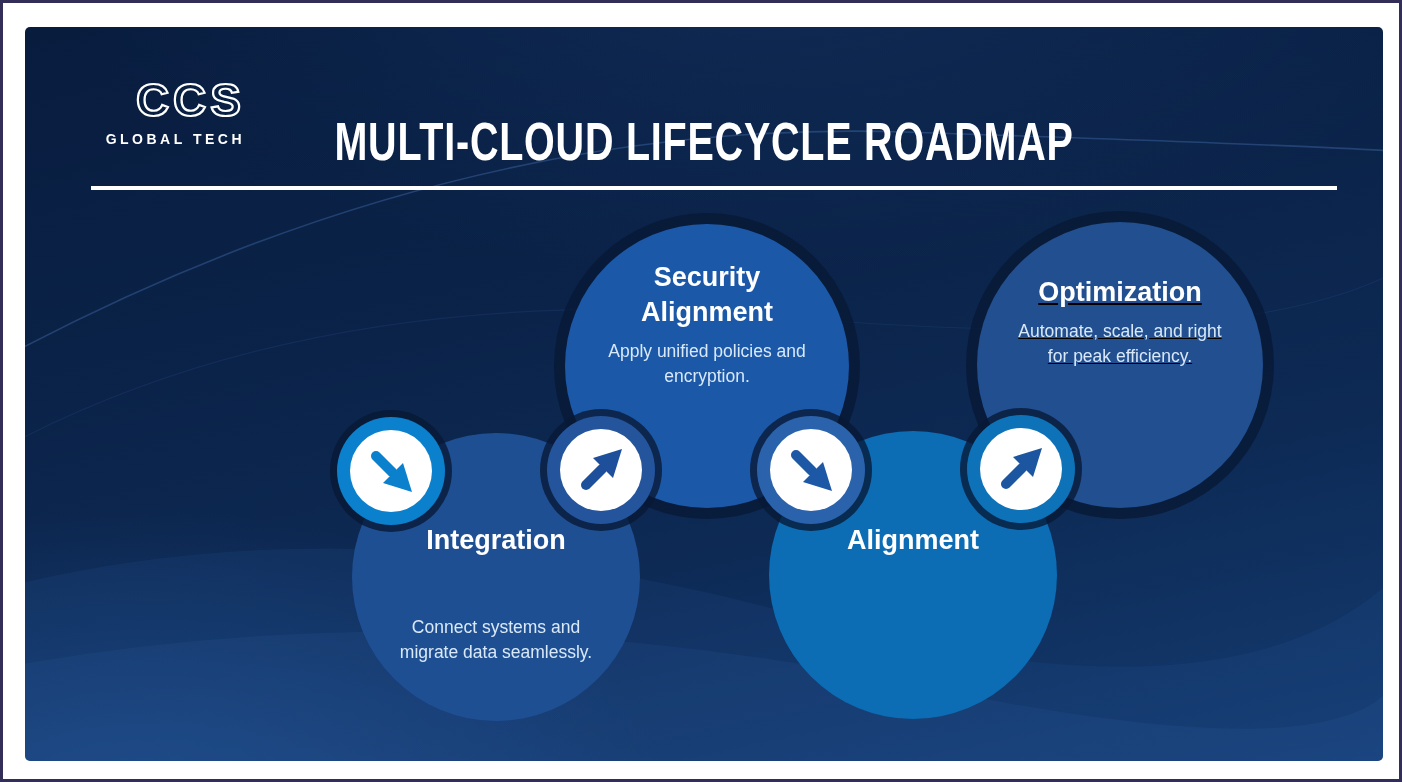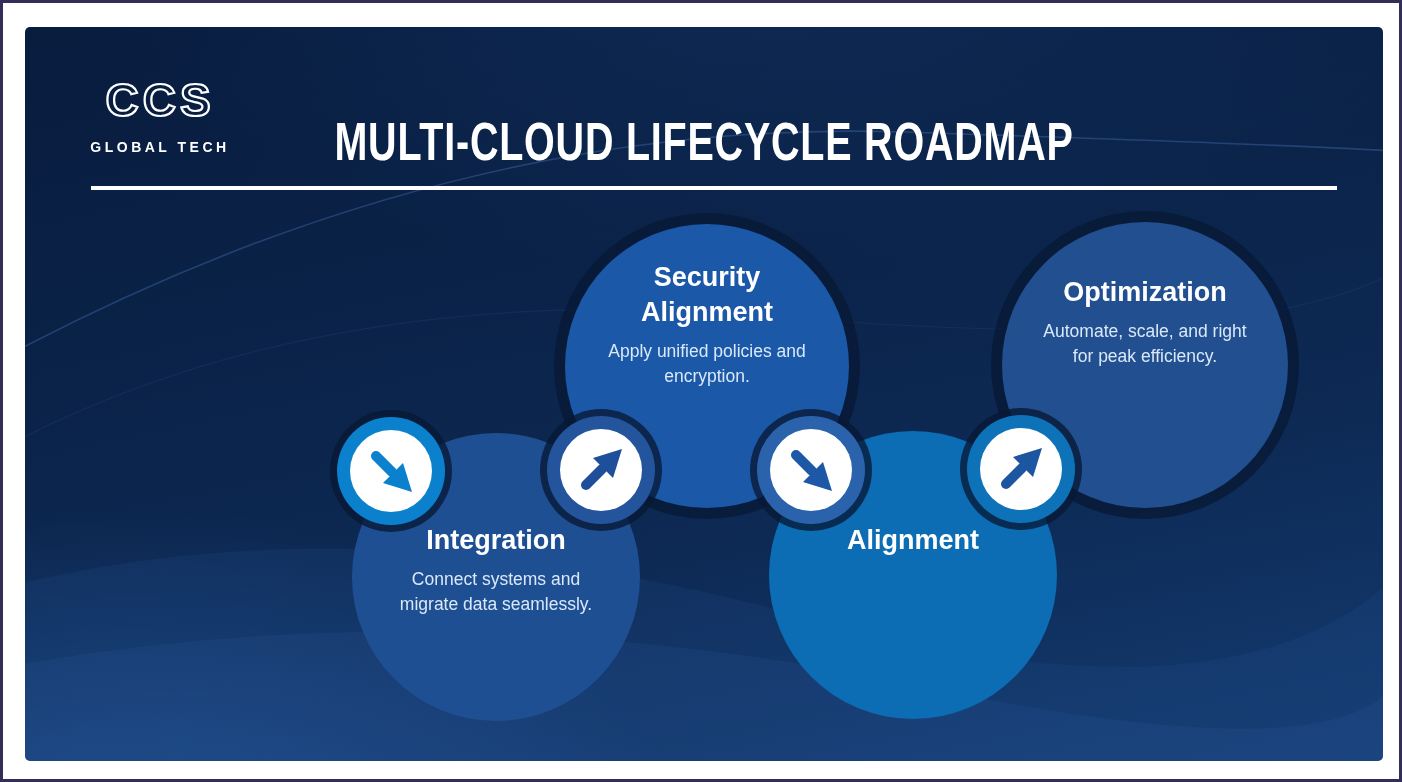--- a/index.html
+++ b/index.html
@@ -15,29 +15,29 @@
     position:absolute;left:22px;top:24px;width:1358px;height:734px;
     border-radius:5px;overflow:hidden;
     background:
       radial-gradient(900px 520px at 8% 108%, rgba(35,90,160,0.55), rgba(35,90,160,0) 60%),
       radial-gradient(1100px 500px at 55% -10%, rgba(20,52,100,0.55), rgba(20,52,100,0) 65%),
       linear-gradient(168deg,#081c3e 0%, #0b2349 38%, #0d2a55 66%, #143c72 100%);
   }
   .bg-decor{position:absolute;inset:0;width:100%;height:100%;}
 
   
-  .logo{position:absolute;left:50px;top:50px;width:170px;text-align:center;}
+  .logo{position:absolute;left:50px;top:50px;width:170px;text-align:right;}
   .logo-brand{
     font-size:46px;font-weight:bold;letter-spacing:4px;color:#ffffff;line-height:1;
   }
   @supports (-webkit-text-stroke: 2px #fff){
     .logo-brand{color:rgba(10,35,70,0.15);-webkit-text-stroke:2.2px #ffffff;}
   }
   .logo-tagline{
-    margin-top:16px;font-size:14px;font-weight:bold;letter-spacing:3.5px;color:#ffffff;
+    margin-top:8px;font-size:14px;font-weight:bold;letter-spacing:3.5px;color:#ffffff;
   }
   .page-title{
     position:absolute;left:0;right:0;top:84px;text-align:center;
     font-size:52px;font-weight:800;color:#ffffff;letter-spacing:1px;
     transform:scale(0.76,1.04);transform-origin:50% 50%;white-space:nowrap;
   }
   .divider{
     position:absolute;left:66px;top:159px;width:1246px;height:4px;background:#ffffff;
   }
 
@@ -51,21 +51,21 @@
     font-size:27px;font-weight:bold;color:#ffffff;line-height:1.3;width:180px;
   }
   .stage-desc{
     margin-top:9px;font-size:17.5px;color:#d9e9f8;line-height:1.42;
     white-space:pre-line;width:250px;
   }
   .stage-assessment {left:114px;top:198px;width:296px;height:296px;padding-top:40px;}
   .stage-integration{left:327px;top:406px;width:288px;height:288px;padding-top:90px;}
   .stage-security   {left:540px;top:197px;width:284px;height:284px;padding-top:36px;}
   .stage-monitoring {left:744px;top:404px;width:288px;height:288px;padding-top:92px;}
-  .stage-optimization{left:977px;top:195px;width:286px;height:286px;padding-top:53px;}
+  .stage-optimization{left:952px;top:195px;width:286px;height:286px;padding-top:53px;text-decoration:underline;}
   .stage-security .stage-title{width:160px;}
 
   
   .connector{position:absolute;width:124px;height:124px;}
   .connector-1{left:304px;top:382px;}
   .connector-2{left:514px;top:381px;}
   .connector-3{left:724px;top:381px;}
   .connector-4{left:934px;top:380px;}
   .connector-shadow{fill:rgba(8,24,52,0.78);}
 </style>
@@ -82,21 +82,21 @@
       <path d="M -20 640 Q 420 560 900 660 T 1380 620 L 1380 750 L -20 750 Z" fill="#3a6fb5" opacity="0.12"></path>
     </svg>
 
     <div class="logo">
       <div class="logo-brand">CCS</div>
       <div class="logo-tagline">GLOBAL TECH</div>
     </div>
     <div class="page-title">MULTI-CLOUD LIFECYCLE ROADMAP</div>
     <div class="divider"></div>
 
-    <div class="stage stage-integration" style="background: rgb(31, 79, 147);">
+    <div class="stage stage-integration" style="background: rgb(31, 79, 147); gap: 48px;">
       <div class="stage-title">Integration</div>
       <div class="stage-desc">Connect systems and
 migrate data seamlessly.</div>
     </div>
     <div class="stage stage-monitoring" style="background: rgb(12, 108, 180);">
       <div class="stage-title">Alignment</div>
     </div>
 
     <div class="stage stage-top stage-security" style="background: rgb(27, 88, 168);">
       <div class="stage-title">Security Alignment</div>

